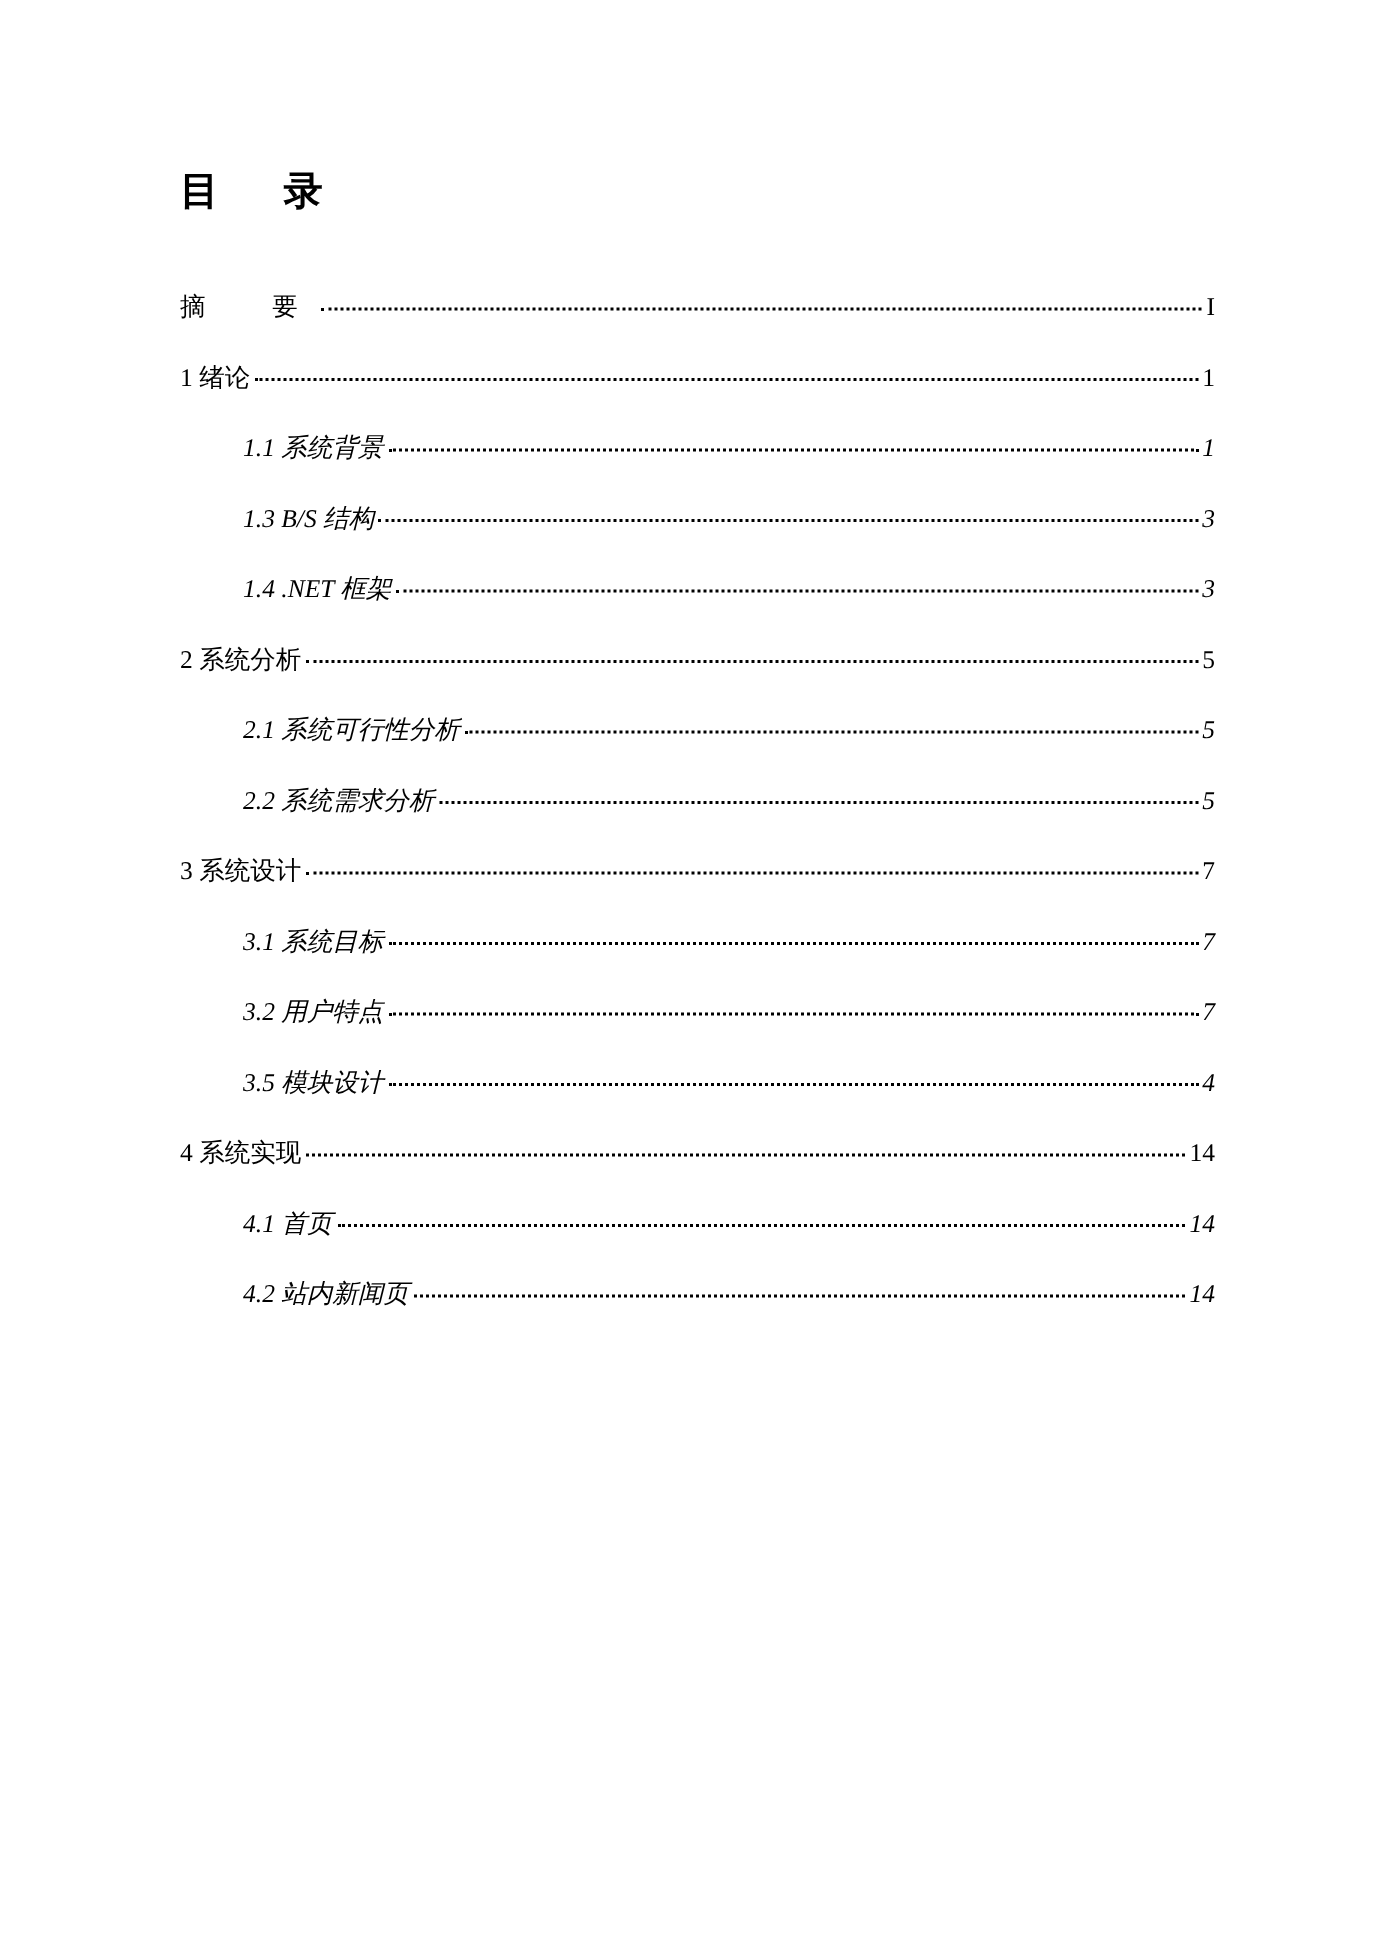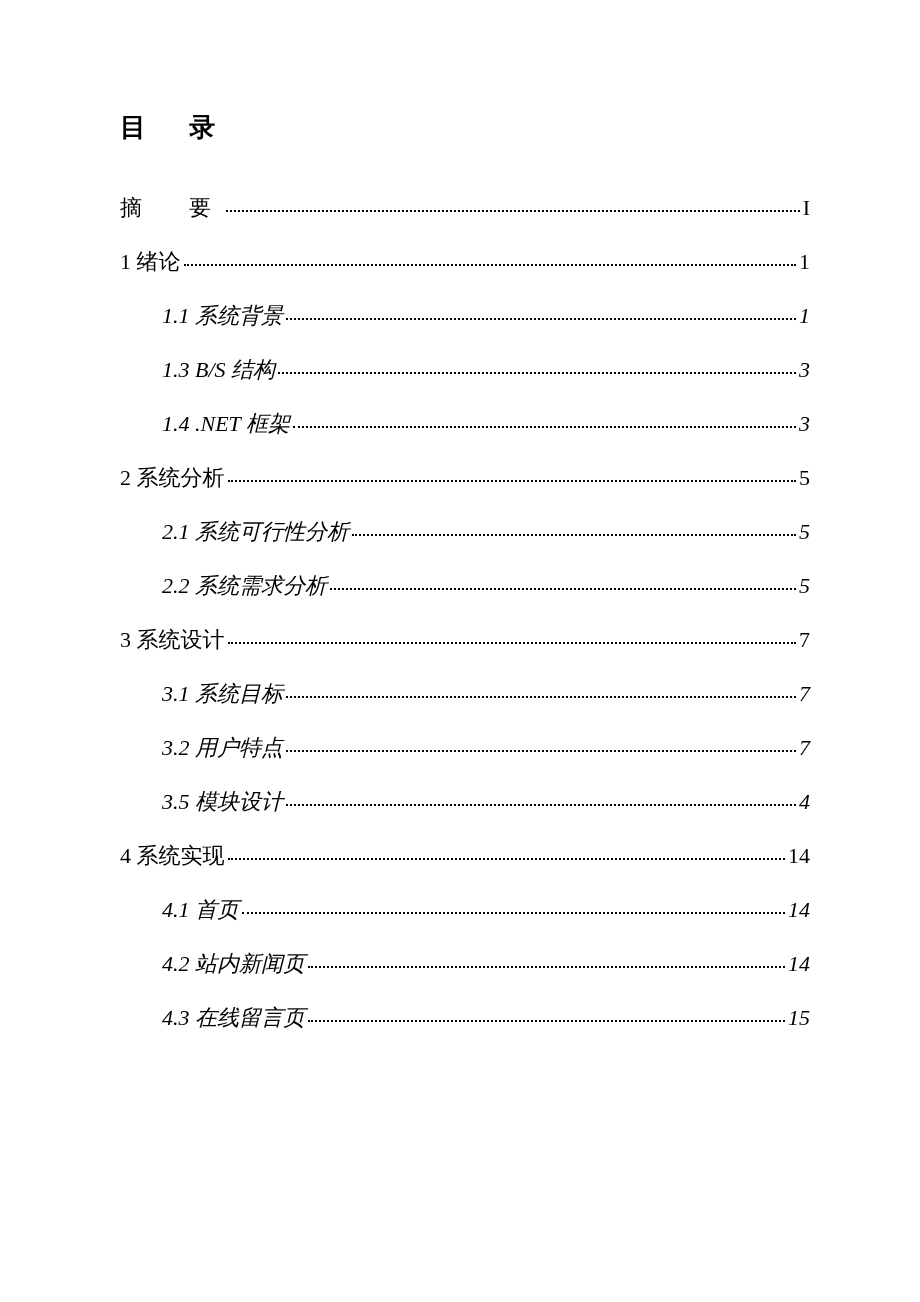--- a/index.html
+++ b/index.html
@@ -19,21 +19,21 @@
       font-size: 26px;
       font-weight: bold;
       letter-spacing: 18px;
       margin-bottom: 48px;
       font-family: "SimHei", "黑体", sans-serif;
     }
     .toc-entry {
       display: flex;
       align-items: baseline;
       margin-bottom: 24px;
-      font-size: 22px;
+      font-size: 17px;
     }
     .toc-entry.sub {
       padding-left: 42px;
       font-style: italic;
     }
     .toc-label {
       white-space: pre;
       flex-shrink: 0;
     }
     .toc-dots {
@@ -126,18 +126,13 @@
     <div class="toc-entry sub">
       <span class="toc-label">4.1 首页</span>
       <span class="toc-dots"></span>
       <span class="toc-page">14</span>
     </div>
     <div class="toc-entry sub">
       <span class="toc-label">4.2 站内新闻页</span>
       <span class="toc-dots"></span>
       <span class="toc-page">14</span>
     </div>
-    <div class="toc-entry sub">
-      <span class="toc-label">4.3 在线留言页</span>
-      <span class="toc-dots"></span>
-      <span class="toc-page">15</span>
-    </div>
   </div>
 
 </body></html>

